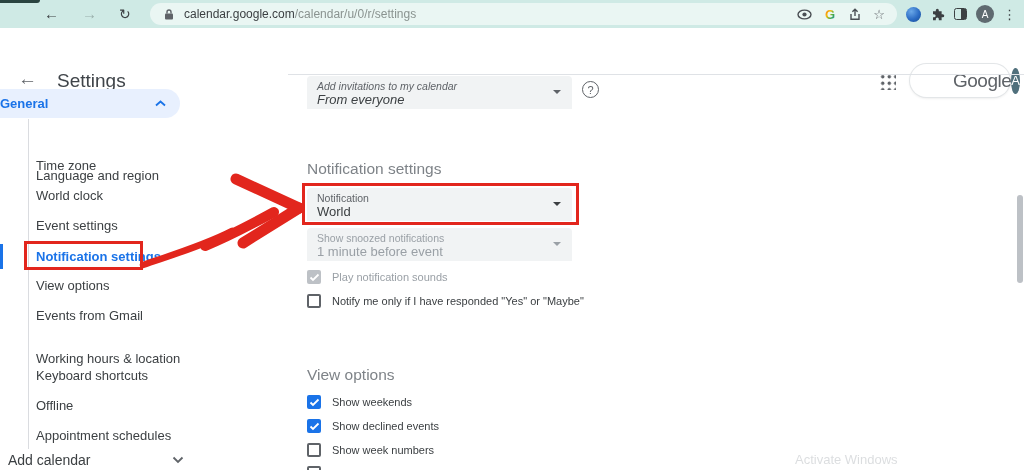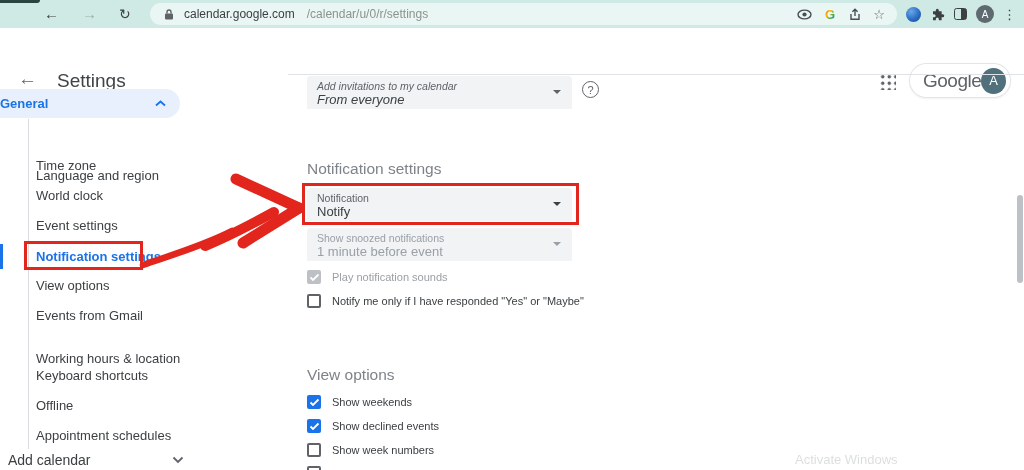--- a/index.html
+++ b/index.html
@@ -9,40 +9,40 @@
   
   .chrome { position:absolute; left:0; top:0; width:1024px; height:28px; background:#cfeae5; }
   .win-edge { position:absolute; left:0; top:0; width:40px; height:3px; background:#2a4440; border-radius:0 0 3px 0; }
   .nav-glyph { position:absolute; top:3px; font-size:15px; color:#3c4043; line-height:22px; }
   .nav-back { left:44px; }
   .nav-fwd { left:82px; color:#9ab0ac; }
   .nav-reload { left:119px; font-size:14px; }
   .omnibox { position:absolute; left:150px; top:3px; width:747px; height:22px; background:#eaf6f3; border-radius:11px; display:flex; align-items:center; }
   .omni-lock { margin-left:13px; display:flex; }
   .omni-url { margin-left:9px; font-size:12px; color:#3c4043; white-space:nowrap; flex:1; }
-  .omni-url .path { color:#8a9390;padding-left:12px; }
+  .omni-url .path { color:#8a9390; }
   .omni-icons { display:flex; align-items:center; gap:11px; margin-right:12px; }
   .chrome-right { position:absolute; right:0; top:0; height:28px; display:flex; align-items:center; gap:9px; padding-right:8px; }
   .ext-dot { width:15px; height:15px; border-radius:50%; background:radial-gradient(circle at 35% 30%, #6aa8e8 0%, #2b6cc4 55%, #174a8f 100%); }
   .panel-icon { width:13px; height:12px; border:1.6px solid #3c4043; border-radius:2.5px; background:linear-gradient(to right, transparent 52%, #3c4043 52%); }
   .chrome-avatar { width:18px; height:18px; border-radius:50%; background:#5f6a70; color:#fff; font-size:10px; display:flex; align-items:center; justify-content:center; }
   .menu-dots { font-size:13px; color:#3c4043; }
   .star-glyph { font-size:13px; color:#5f6368; line-height:13px; }
 
   
   .app-header { position:absolute; left:0; top:28px; width:1024px; height:47px; background:#fff; }
   .hdr-border { position:absolute; left:288px; top:74px; width:736px; height:1px; background:#dfe2e6; }
   .hdr-back { position:absolute; left:18px; top:40px; font-size:19px; color:#5f6368; cursor:pointer; }
   .hdr-title { position:absolute; left:57px; top:42px; font-size:19px; color:#3f4449; }
   .apps-grid { position:absolute; left:879px; top:45px; width:17px; height:17px;
     background-image:radial-gradient(circle, #5f6368 1.7px, transparent 2px);
     background-size:6.5px 6.5px; background-position:0.5px 0.5px; }
   .account-pill { position:absolute; left:910px; top:36px; width:100px; height:33px; background:#fff; border-radius:17px;
     box-shadow:0 0 0 1px #e3e6e8, 0 1px 3px rgba(0,0,0,0.12); display:flex; align-items:center; justify-content:space-between; padding:0 4px 0 13px; }
-  .brand-text { font-size:19px; color:#5f6368; letter-spacing:-0.5px; }
+  .brand-text { font-size:19px; color:#5f6368; letter-spacing:-0.5px;margin-left:30px; }
   .pill-avatar { width:26px; height:26px; border-radius:50%; background:#50707c; color:#fff; font-size:13px; display:flex; align-items:center; justify-content:center; }
 
   
   .general-pill { position:absolute; left:0; top:89px; width:180px; height:29px; background:#e8f0fe; border-radius:0 15px 15px 0;
     display:flex; align-items:center; cursor:pointer; }
   .general-label { font-size:13px; font-weight:bold; color:#1a73e8; flex:1; }
   .chev { display:flex; margin-right:14px; }
   .tree-line { position:absolute; left:28px; top:119px; width:1px; height:330px; background:#dadce0; }
   .side-item { position:absolute; left:36px; width:190px; height:30px; font-size:13px; color:#3c4043; display:flex; align-items:center; cursor:pointer; }
   .side-item.active { color:#1a73e8; font-weight:bold; }
@@ -186,21 +186,21 @@
     <span class="dd-label">Add invitations to my calendar</span>
     <span class="dd-value">From everyone</span>
     <span class="dd-caret"></span>
   </div>
   <div class="help-circle">?</div>
 
   <div class="section-title" style="top:160px;">Notification settings</div>
 
   <div class="dropdown" style="top:188px;">
     <span class="dd-label">Notification</span>
-    <span class="dd-value">Notify</span>
+    <span class="dd-value">World</span>
     <span class="dd-caret" style="border-top-color:#3c4043;"></span>
   </div>
 
   <div class="dropdown disabled" style="top:228px;">
     <span class="dd-label">Show snoozed notifications</span>
     <span class="dd-value">1 minute before event</span>
     <span class="dd-caret"></span>
   </div>
 
   <div class="cb-row disabled" style="top:269px;">

